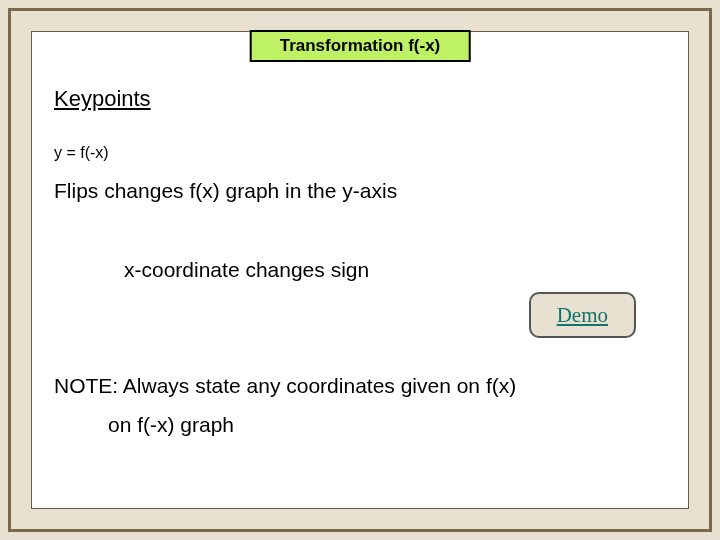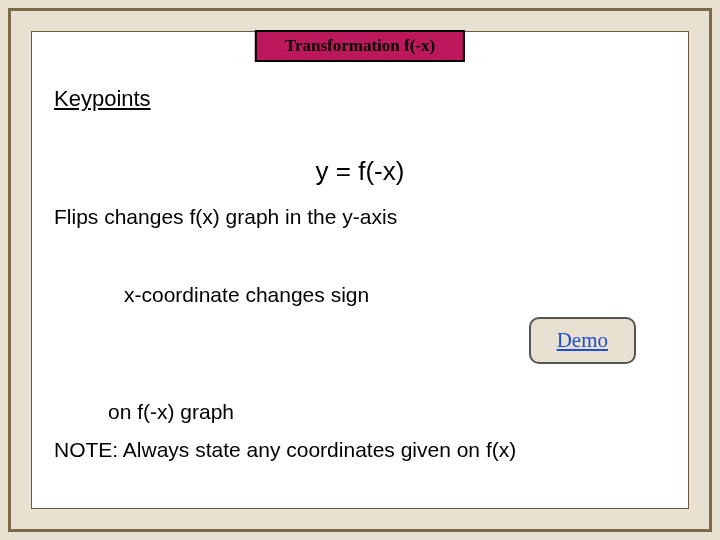--- a/index.html
+++ b/index.html
@@ -20,60 +20,60 @@
     position: absolute;
     left: 20px; top: 20px; right: 20px; bottom: 20px;
     background: #fff;
     border: 1.5px solid #6a5a3a;
   }
   .title-box {
     position: absolute;
     top: -2px;
     left: 50%;
     transform: translateX(-50%);
-    background: #be185d;
+    background: #bef264;
     border: 2px solid #000;
     padding: 4px 28px;
-    font-family: Liberation Serif, serif;
+    font-family: Liberation Sans, sans-serif;
     font-size: 17px;
     font-weight: bold;
     color: #000;
   }
   .content {
     position: absolute;
     left: 22px; right: 22px; top: 52px; bottom: 10px;
     color: #000;
     font-size: 21px;
     line-height: 1.35;
   }
   .heading {
     text-decoration: underline;
-    margin-bottom: 40px;
+    margin-bottom: 28px;
     font-size: 22px;
   }
   .line { margin-bottom: 10px; }
-  .eq { margin-bottom: 14px; font-size: 26px; text-align: center; }
+  .eq { margin-bottom: 14px; font-size: 16px; }
   .indent1 { margin-left: 70px; margin-top: 50px; margin-bottom: 8px; }
   .indent2 { margin-left: 54px; margin-top: 4px; }
   .demo-row {
     display: flex;
     justify-content: flex-end;
     padding-right: 30px;
     margin-top: 6px;
     margin-bottom: 34px;
   }
   .demo-button {
     border: 2px solid #555;
     border-radius: 10px;
     background: #e8e0d0;
     padding: 7px 26px;
     font-family: "Comic Sans MS", cursive;
     font-size: 21px;
     text-decoration: underline;
-    color: #1d4ed8;
+    color: #0f766e;
     cursor: pointer;
   }
   .note-block { margin-top: 4px; }
 </style>
 </head>
 <body>
 
 <div class="outer-frame">
   <div class="inner-frame">
 
@@ -91,19 +91,19 @@
 
       <div class="line indent1">x-coordinate changes sign</div>
 
       <div class="demo-row">
         <div class="demo-button">
           <span>Demo</span>
         </div>
       </div>
 
       <div class="note-block">
+        <div class="line">NOTE: Always state any coordinates given on f(x)</div>
         <div class="line indent2">on f(-x) graph</div>
-        <div class="line">NOTE: Always state any coordinates given on f(x)</div>
       </div>
 
     </div>
   </div>
 </div>
 
 </body></html>

